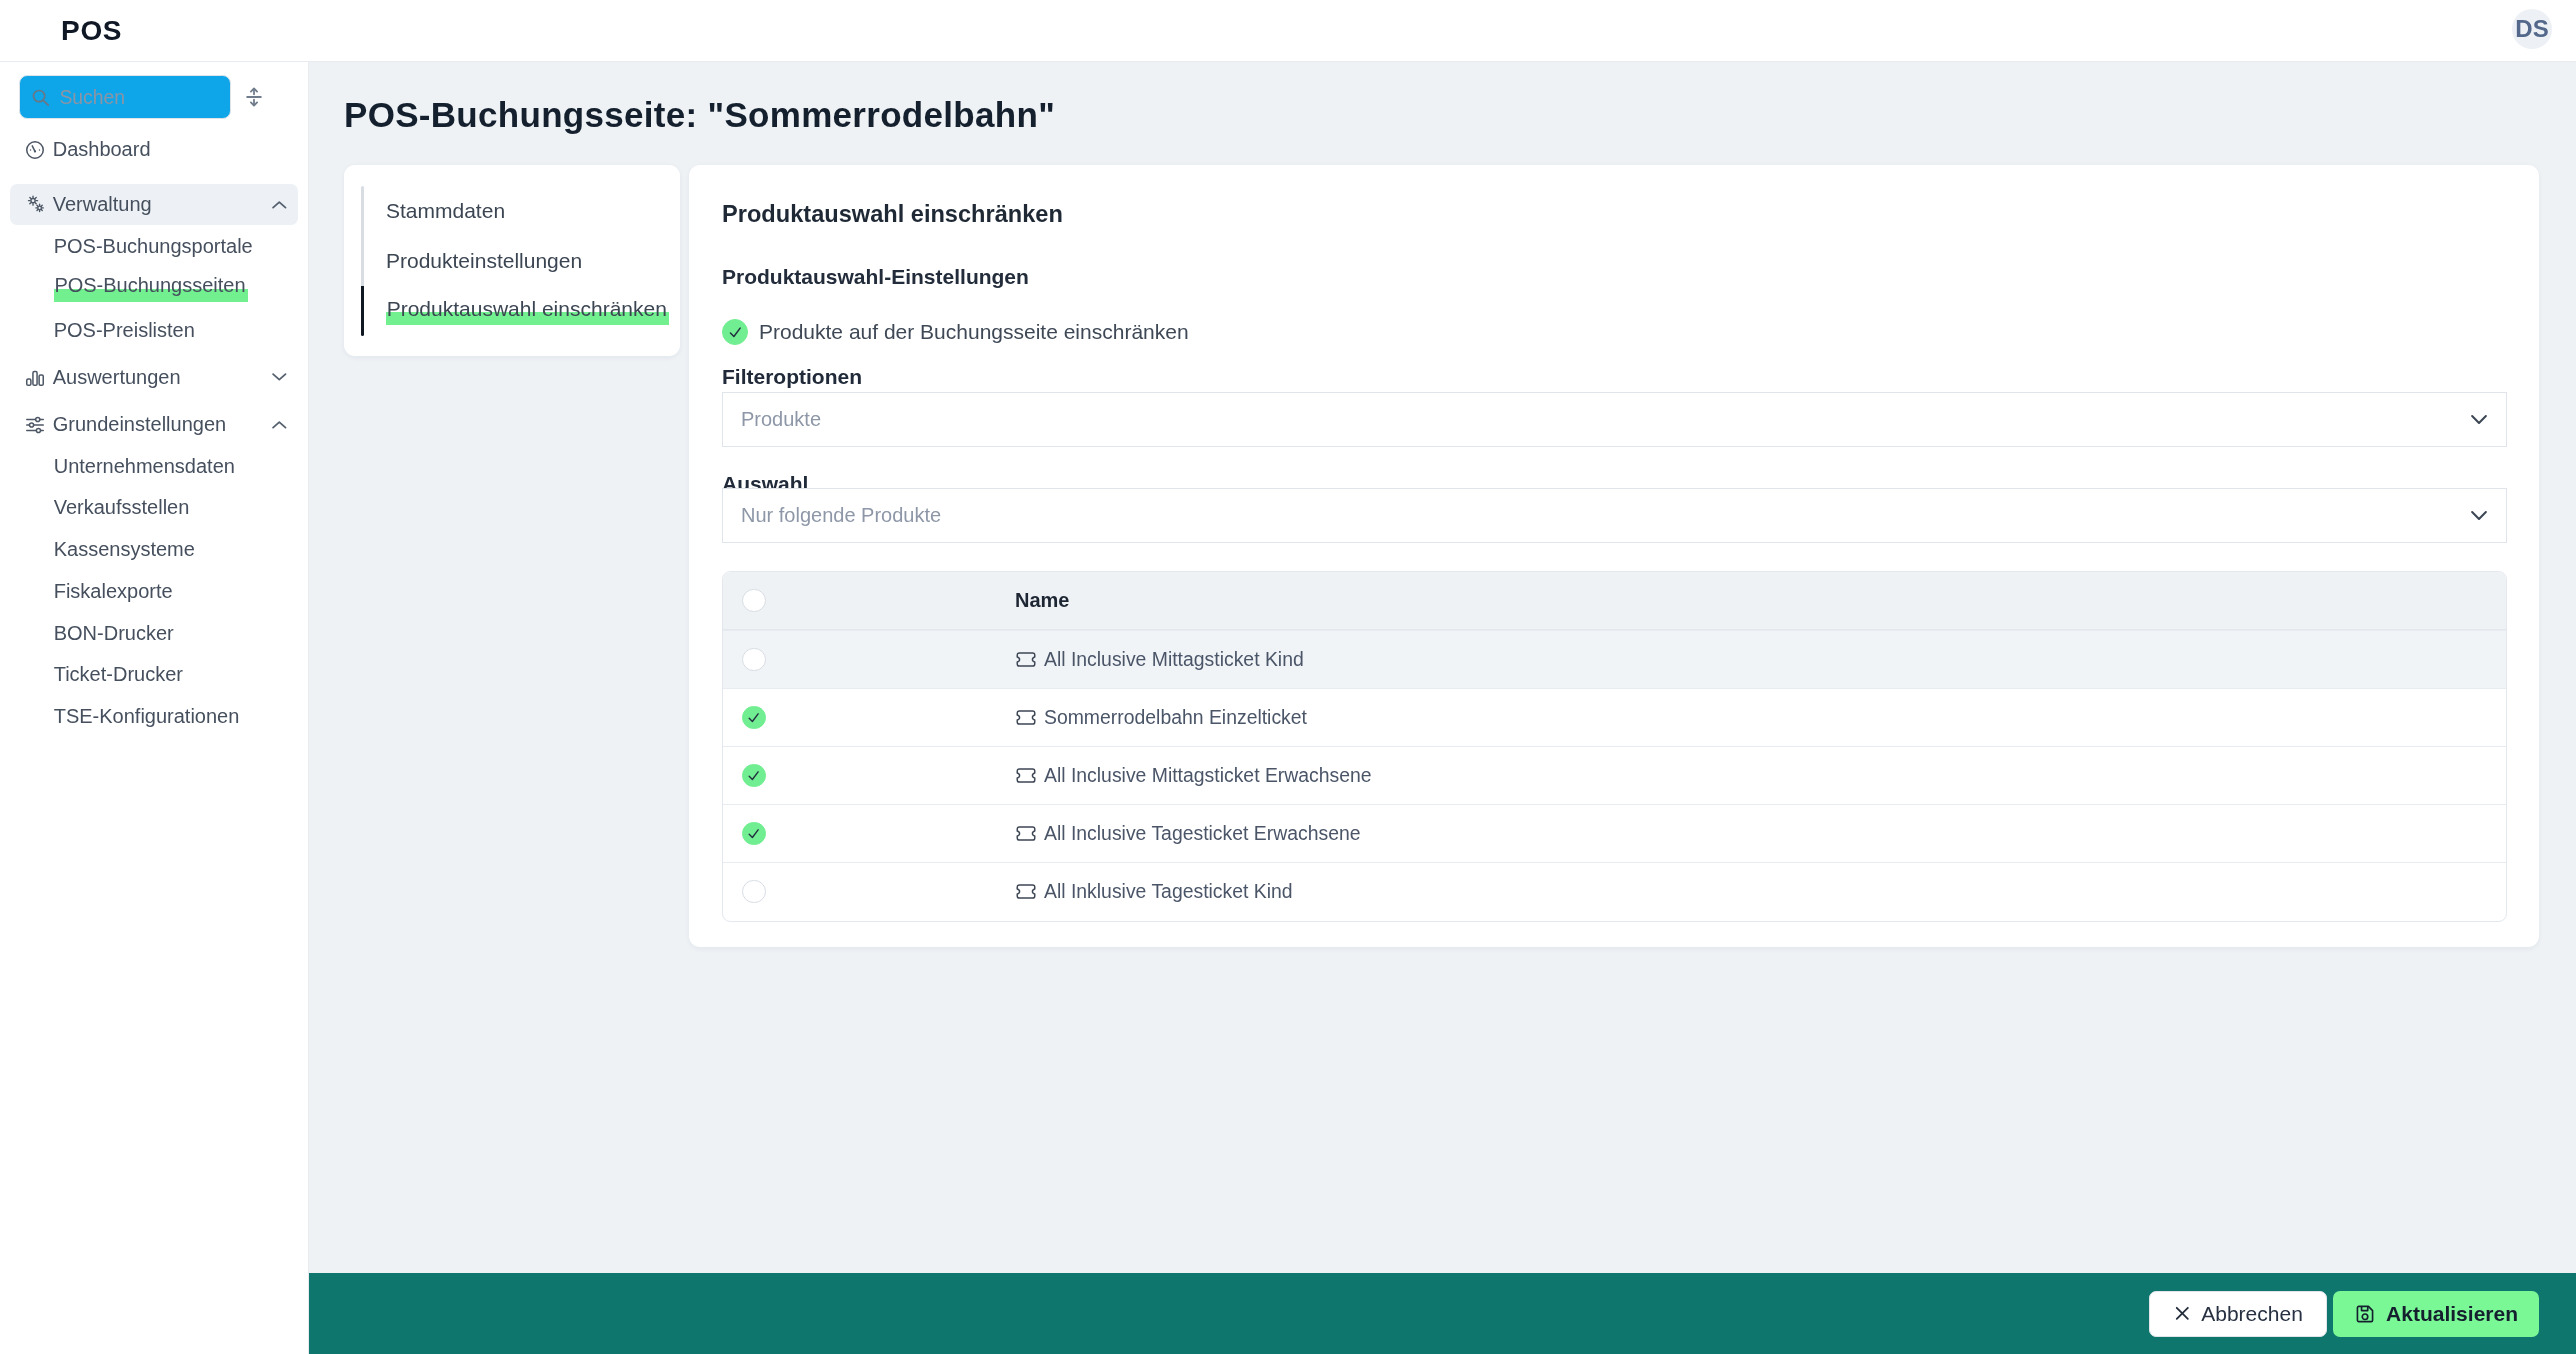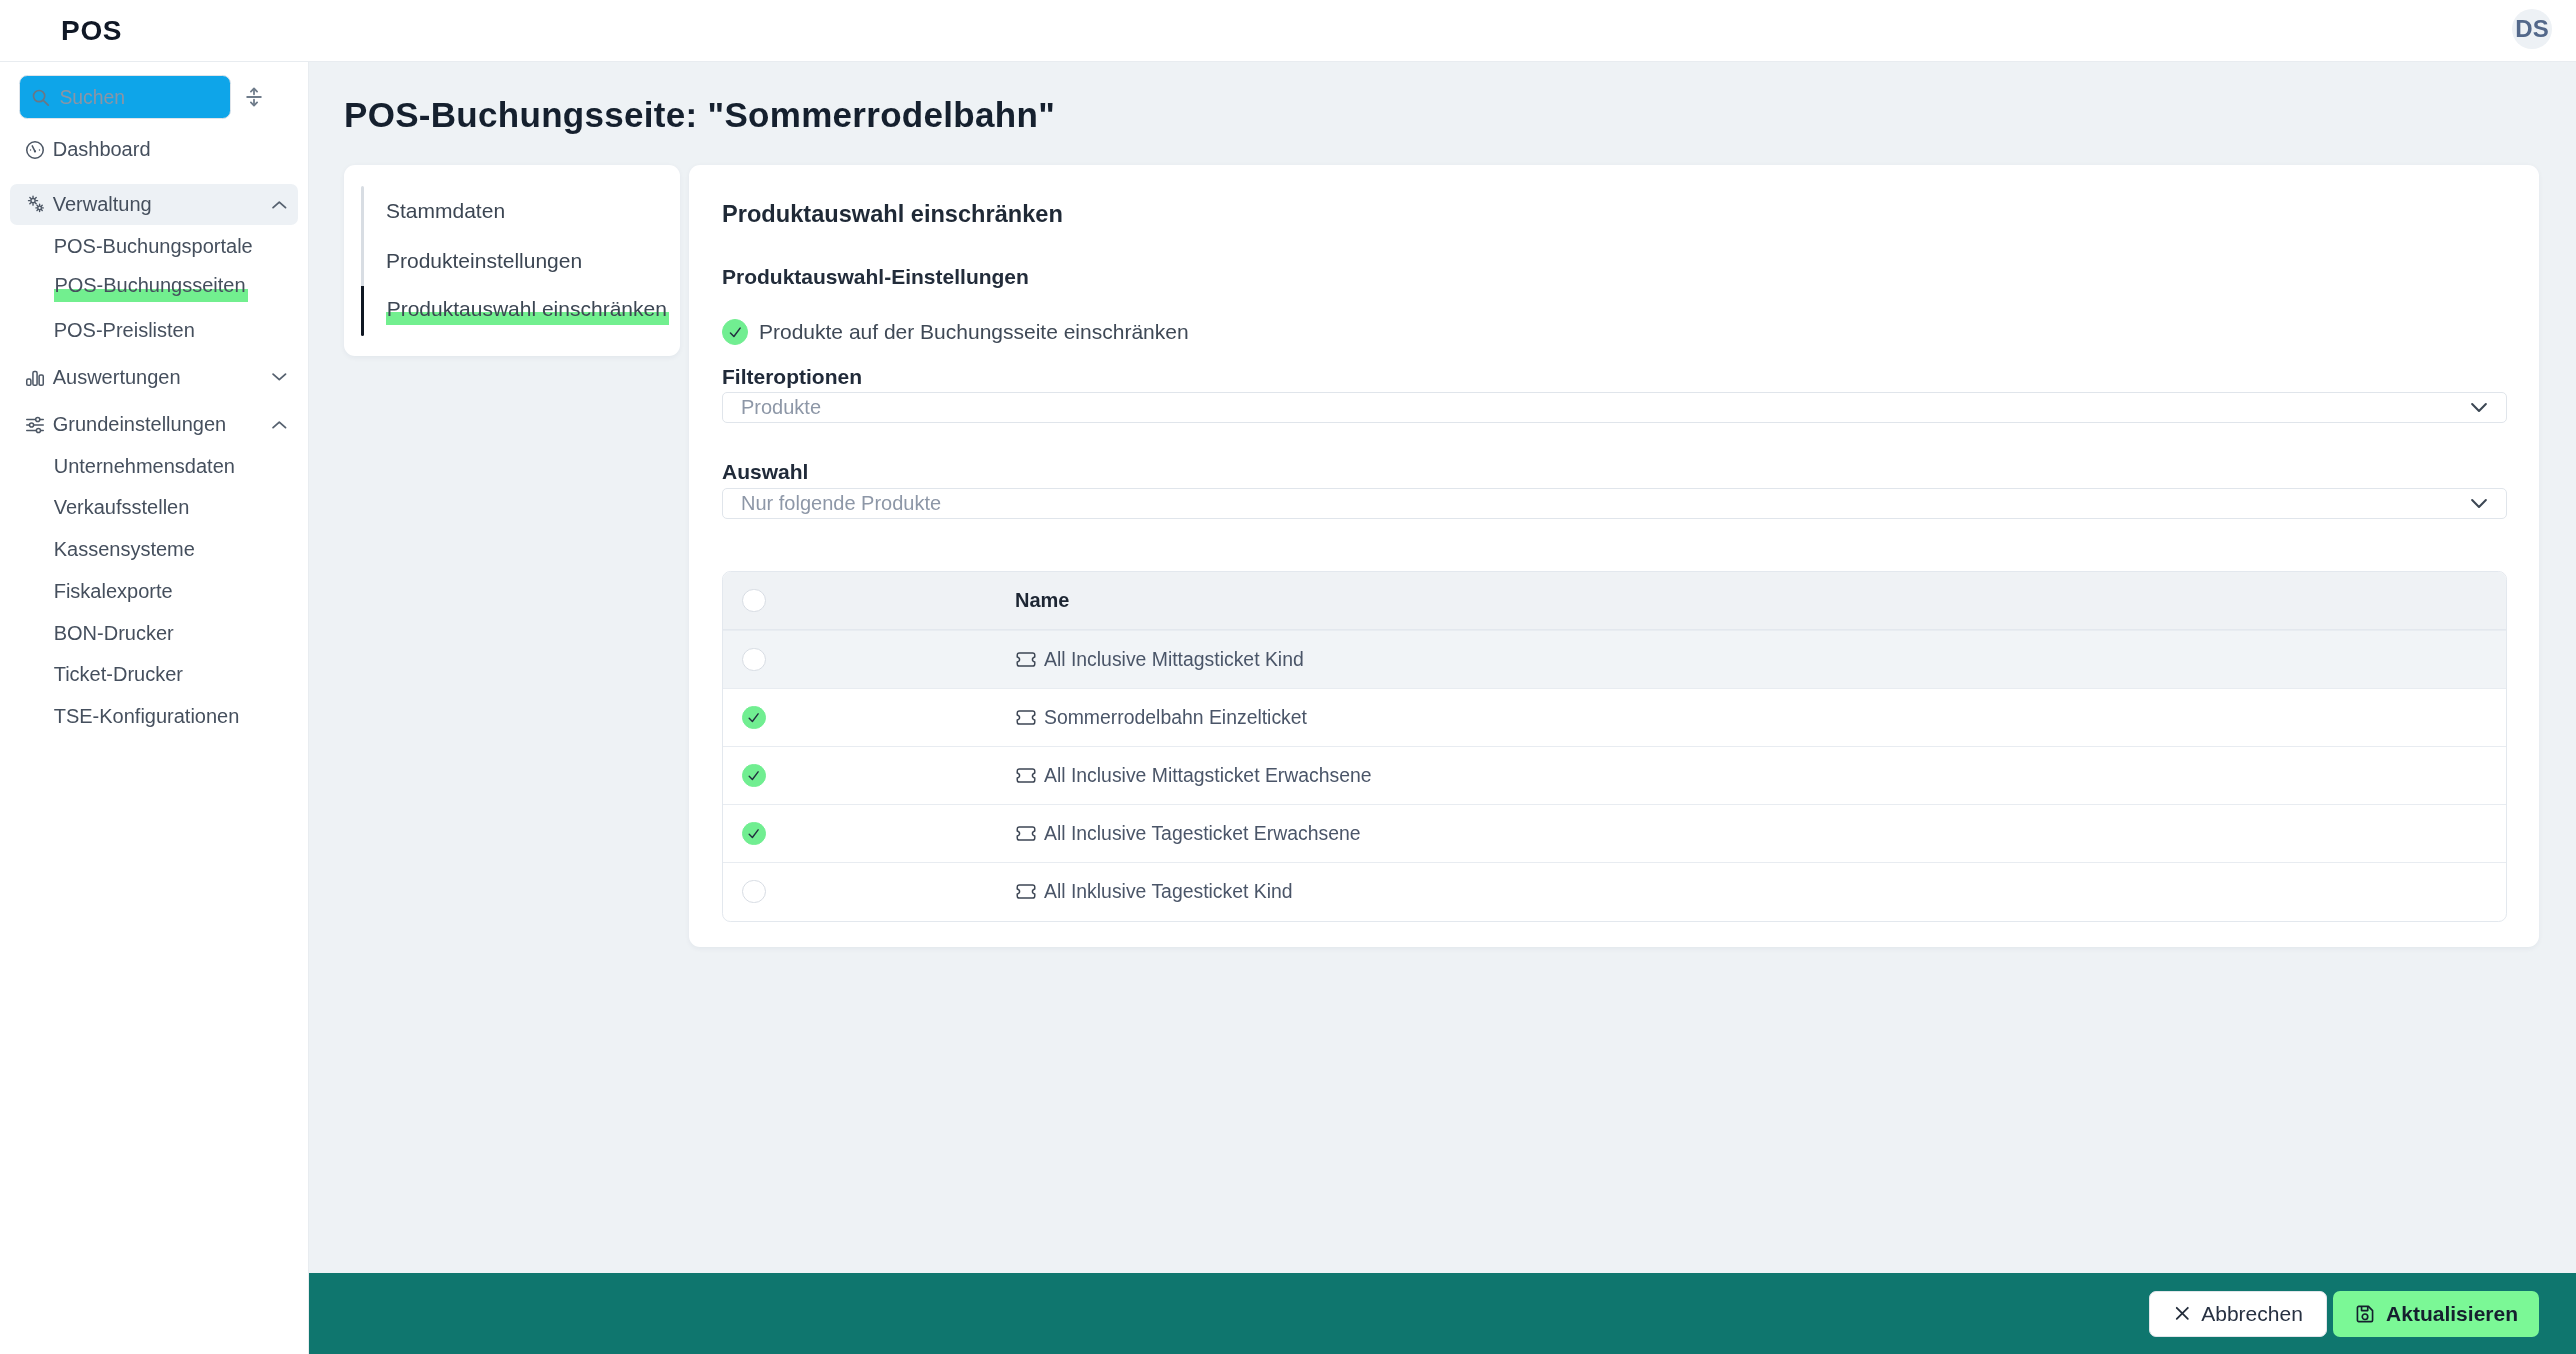--- a/index.html
+++ b/index.html
@@ -61,23 +61,23 @@
   .settings-title  { position:absolute; left:33px; top:100px; font-size:21px; font-weight:700; color:#222c3a; }
   .settings-note   { position:absolute; left:33px; top:126px; font-size:21px; font-style:italic; color:#39434f; }
   .cb-row { position:absolute; left:33px; top:154px; display:flex; align-items:center; gap:11px; }
   .cb { width:25px; height:25px; border-radius:50%; background:#fff; border:1.4px solid #d7dce3;
         display:flex; align-items:center; justify-content:center; cursor:pointer; flex:0 0 auto; }
   .cb.checked { background:#71EE91; border-color:#71EE91; }
   .cb-label { font-size:21px; color:#3f4956; }
 
   .field-label { position:absolute; left:33px; font-size:21px; font-weight:700; color:#202a39; }
   .filter-label { top:200px; }
-  .selection-label { top:295px; }
-  .select { position:absolute; left:33px; width:1785px; height:31px; border:1.4px solid #e0e5eb;
-            border-radius:5px; background:#fff; display:flex; align-items:center; padding:0 18px;
+  .selection-label { top:307px; }
+  .select { position:absolute; left:33px; width:1785px; height:55px; border:1.4px solid #e0e5eb;
+            border-radius:0; background:#fff; display:flex; align-items:center; padding:0 18px;
             cursor:pointer; }
   .select-1 { top:227px; }
   .select-2 { top:323px; }
   .select-value { font-size:20px; color:#8d97a7; }
   .select-chev { margin-left:auto; color:#3c4754; display:flex; }
 
   .table { position:absolute; left:33px; top:406px; width:1785px; height:351px;
            border:1.4px solid #e3e8ee; border-radius:8.3px; overflow:hidden; background:#fff; }
   .t-row { display:grid; grid-template-columns:292px 1fr; align-items:center; height:58px; }
   .t-head { background:#eff2f5; border-bottom:1.4px solid #e3e8ee; }

